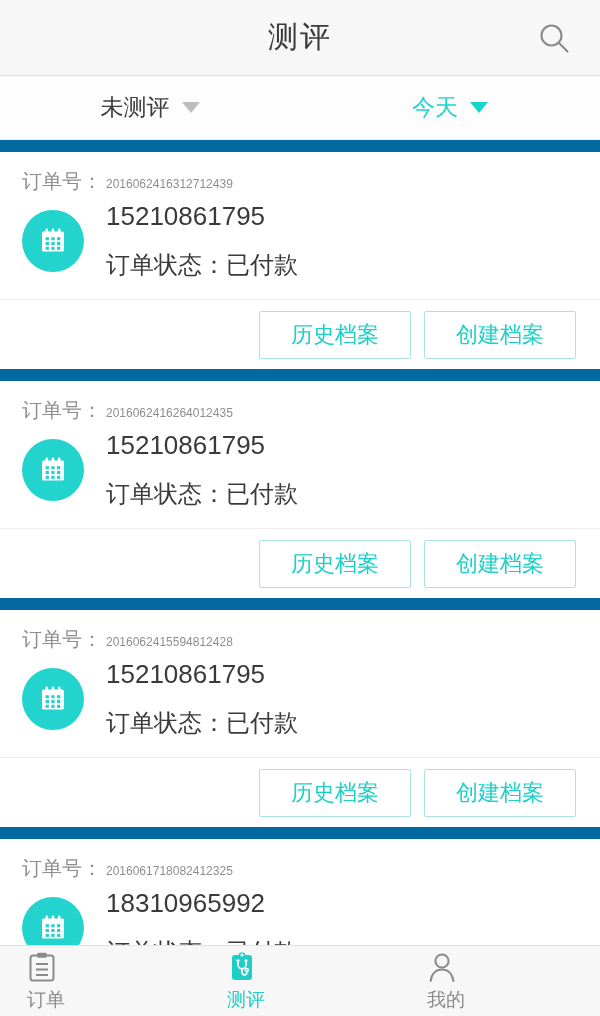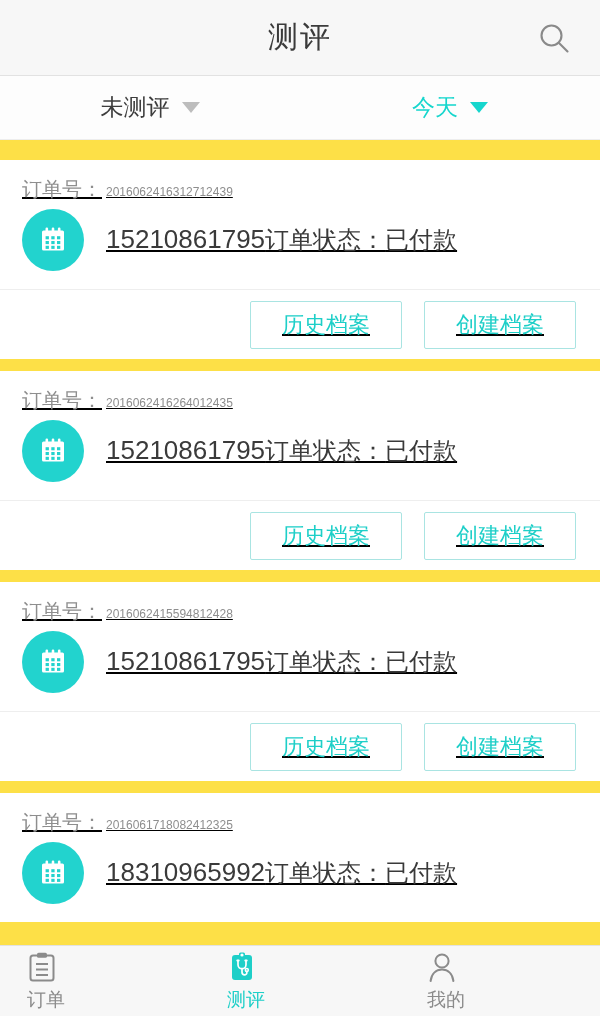--- a/index.html
+++ b/index.html
@@ -70,23 +70,22 @@
     border-left:9px solid transparent;
     border-right:9px solid transparent;
     border-top:11px solid #16d6cd;
   }
   .filter.right .caret { border-top-color:#bdbdbd; }
 
   
   .list {
     flex:1 1 auto;
     overflow:hidden;
-    background:#fde047;
-    padding-top:20px;
-    text-decoration:underline;
+    background:#0369a1;
+    padding-top:12px;
   }
   .card {
     background:#ffffff;
     margin-bottom:12px;
   }
   .card-body {
     padding:16px 0 8px 0;
   }
   .order-line {
     display:flex;
@@ -114,38 +113,38 @@
     flex:0 0 62px;
     border-radius:50%;
     background:#22d3ce;
     display:flex;
     align-items:center;
     justify-content:center;
     margin-right:22px;
   }
   .card-texts {
     display:flex;
-    flex-direction:row;
-    gap:0;
+    flex-direction:column;
+    gap:17px;
   }
   .phone {
     font-size:26px;
     color:#3a3a3a;
   }
   .status {
     font-size:24px;
     color:#3a3a3a;
   }
   .card-actions {
     border-top:1px solid #eeeeee;
     height:70px;
     display:flex;
     align-items:center;
     justify-content:flex-end;
-    gap:22px;
+    gap:13px;
     padding-right:24px;
   }
   .btn-outline {
     min-width:152px;
     height:48px;
     border:1px solid #a9e4e2;
     background:#ffffff;
     color:#1ecfc8;
     font-size:22px;
     font-family:"Liberation Sans","DejaVu Sans",sans-serif;

